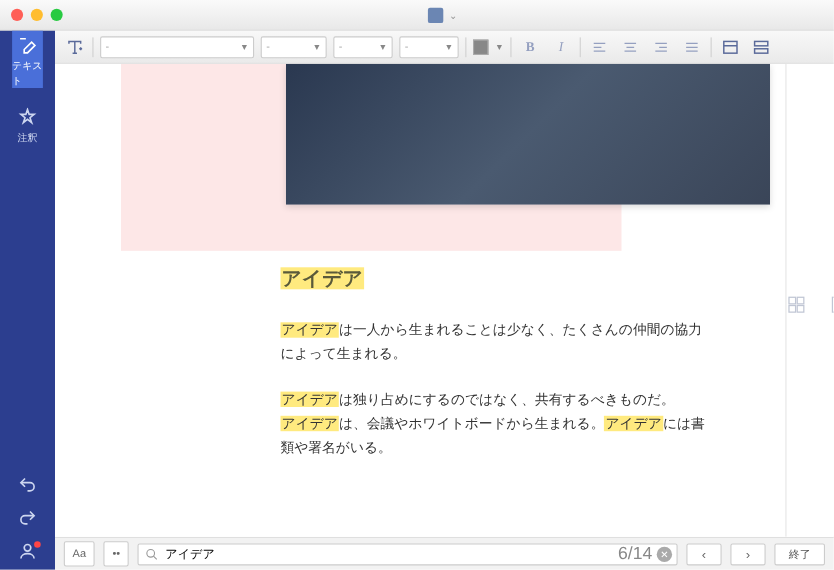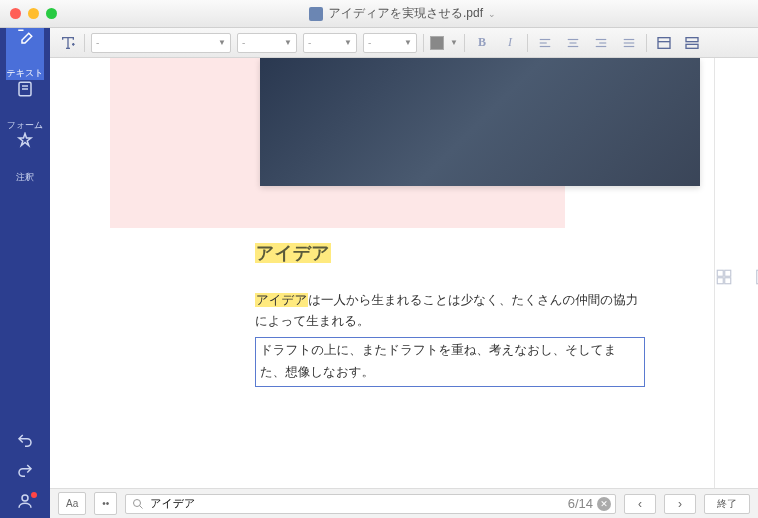--- a/index.html
+++ b/index.html
@@ -6,21 +6,21 @@
 body { font-family: -apple-system, "Hiragino Sans", sans-serif; font-size: 12px; background: #f5f5f5; width: 758px; height: 518px; overflow: hidden; }
 .titlebar { height: 28px; background: linear-gradient(#fafafa,#e8e8e8); display: flex; align-items: center; padding: 0 10px; border-bottom: 1px solid #d0d0d0; }
 .traffic { display: flex; gap: 7px; }
 .tl { width: 11px; height: 11px; border-radius: 50%; }
 .tl.red { background: #ff5f57; } .tl.yellow { background: #ffbd2e; } .tl.green { background: #28ca42; }
 .title { flex: 1; text-align: center; color: #555; font-size: 12px; display: flex; justify-content: center; align-items: center; gap: 5px; }
 .title .ficon { width: 14px; height: 14px; background: #6b86b3; border-radius: 2px; display: inline-block; }
 .arrdown { color: #999; font-size: 9px; }
 .main { display: flex; height: 490px; }
 .sidebar { width: 50px; background: #2c3e8f; display: flex; flex-direction: column; align-items: center; padding-top: 0; }
-.sbitem { width: 38px; height: 52px; display: flex; flex-direction: column; align-items: center; justify-content: space-between; color: #cdd6f0; font-size: 9px; gap: 3px; cursor: pointer; }
+.sbitem { width: 28px; height: 52px; display: flex; flex-direction: column; align-items: center; justify-content: flex-end; color: #cdd6f0; font-size: 9px; gap: 3px; cursor: pointer; }
 .sbitem.active { background: #4a6fd9; color: #fff; }
 .sbitem svg { width: 18px; height: 18px; }
 .sbbot { margin-top: auto; margin-bottom: 8px; display:flex; flex-direction:column; align-items:center; gap:12px;}
 .sbbot .ic { color:#cdd6f0; width:18px; height:18px; position:relative;}
 .rdot{position:absolute;top:0;right:-3px;width:6px;height:6px;background:#ff4545;border-radius:50%;}
 .content { flex: 1; display: flex; flex-direction: column; background: #fff; }
 .toolbar { height: 30px; background: linear-gradient(#f8f8f8,#eaeaea); border-bottom: 1px solid #d5d5d5; display: flex; align-items: center; padding: 0 8px; gap: 6px; }
 .tbtn { width: 20px; height: 20px; display:flex; align-items:center; justify-content:center; color:#5a6a9a; cursor:pointer; }
 .dd { height: 20px; background:#fff; border:1px solid #ccc; border-radius:2px; display:flex; align-items:center; justify-content:space-between; padding:0 4px; color:#aaa; font-size:10px;}
 .dd .car{font-size:8px;color:#888;}
@@ -37,57 +37,48 @@
 .heading{font-size:18px;font-weight:bold;color:#5a5a3a;}
 mark{background:#ffea7f;color:inherit;padding:0 1px;}
 .para{margin-top:20px;font-family:Liberation Serif, serif;}
 .editbox{border:1px solid #5a7ad0;padding:2px 4px;margin-top:4px;}
 .rightrail{width:44px;background:#fff;border-left:1px solid #e5e5e5;display:flex;align-items:center;padding-top:10px;gap:20px;color:#c0c6d4;}
 .rightrail svg{width:18px;height:18px;}
 .searchbar{height:30px;background:#f2f2f2;border-top:1px solid #ddd;display:flex;align-items:center;padding:0 8px;gap:8px;}
 .sbtn{height:23px;padding:0 7px;border:1px solid #ccc;border-radius:2px;background:#fff;display:flex;align-items:center;font-size:10px;color:#666;cursor:pointer;}
 .sinput{flex:1;height:20px;border:1px solid #ccc;border-radius:2px;background:#fff;display:flex;align-items:center;padding:0 6px;gap:6px;position:relative;}
 .sinput input{border:none;outline:none;flex:1;font-size:11px;}
-.scount{position:absolute;right:22px;color:#888;font-size:13px;}
+.scount{position:absolute;right:22px;color:#888;font-size:16px;}
 .sclear{position:absolute;right:4px;width:14px;height:14px;border-radius:50%;background:#aaa;color:#fff;display:flex;align-items:center;justify-content:center;font-size:9px;}
 .navbtn{width:32px;height:20px;border:1px solid #ccc;border-radius:2px;background:#fff;display:flex;align-items:center;justify-content:center;color:#666;cursor:pointer;}
 .endbtn{width:46px;height:20px;border:1px solid #ccc;border-radius:2px;background:#fff;display:flex;align-items:center;justify-content:center;font-size:10px;color:#555;}
 </style>
 </head>
 <body>
 
 <div class="titlebar">
   <div class="traffic">
     <div class="tl red"></div>
     <div class="tl yellow"></div>
     <div class="tl green"></div>
   </div>
   <div class="title">
     <span class="ficon"></span>
-    <span>アイディアを実現させる.pdf</span>
     <span class="arrdown">⌄</span>
   </div>
 </div>
 
 <div class="main">
   <div class="sidebar">
     <div class="sbitem active">
       <svg viewBox="0 0 24 24" fill="none" stroke="currentColor" stroke-width="2">
           <path d="M12 20l9-9-4-4-9 9v4h4z"></path>
           <path d="M3 3h7"></path>
         </svg>
       <span>テキスト</span>
-    </div>
-    <div class="sbitem">
-      <svg viewBox="0 0 24 24" fill="none" stroke="currentColor" stroke-width="2">
-          <rect x="4" y="3" width="16" height="18" rx="2"></rect>
-          <line x1="8" y1="8" x2="16" y2="8"></line>
-          <line x1="8" y1="12" x2="16" y2="12"></line>
-        </svg>
-      <span>フォーム</span>
     </div>
     <div class="sbitem">
       <svg viewBox="0 0 24 24" fill="none" stroke="currentColor" stroke-width="2">
           <path d="M12 2l2 6h6l-5 4 2 6-5-4-5 4 2-6-5-4h6z"></path>
         </svg>
       <span>注釈</span>
     </div>
     <div class="sbbot">
       <div class="ic"><svg viewBox="0 0 24 24" fill="none" stroke="currentColor" stroke-width="2">
             <path d="M9 14l-5-5 5-5"></path>
@@ -181,21 +172,21 @@
         </div>
     </div>
 
     <div class="docarea">
       <div class="page">
         <div class="pinkbg"></div>
         <div class="img"></div>
         <div class="textwrap">
           <div class="heading"><mark>アイデア</mark></div>
           <div class="para"><mark>アイデア</mark><span>は一人から生まれることは少なく、たくさんの仲間の協力によって生まれる。</span></div>
-          <div class="editbox">ドラフトの上に、またドラフトを重ね、考えなおし、そしてまた、想像しなおす。</div>
+          <div class="para"><mark>アイデア</mark><span>は独り占めにするのではなく、共有するべきものだ。</span><br><mark>アイデア</mark><span>は、会議やホワイトボードから生まれる。</span><mark>アイデア</mark><span>には書類や署名がいる。</span></div>
 
         </div>
       </div>
       <div class="rightrail">
         <div><svg viewBox="0 0 24 24" fill="none" stroke="currentColor" stroke-width="1.5">
               <rect x="3" y="3" width="8" height="8"></rect>
               <rect x="13" y="3" width="8" height="8"></rect>
               <rect x="3" y="13" width="8" height="8"></rect>
               <rect x="13" y="13" width="8" height="8"></rect>
             </svg></div>

